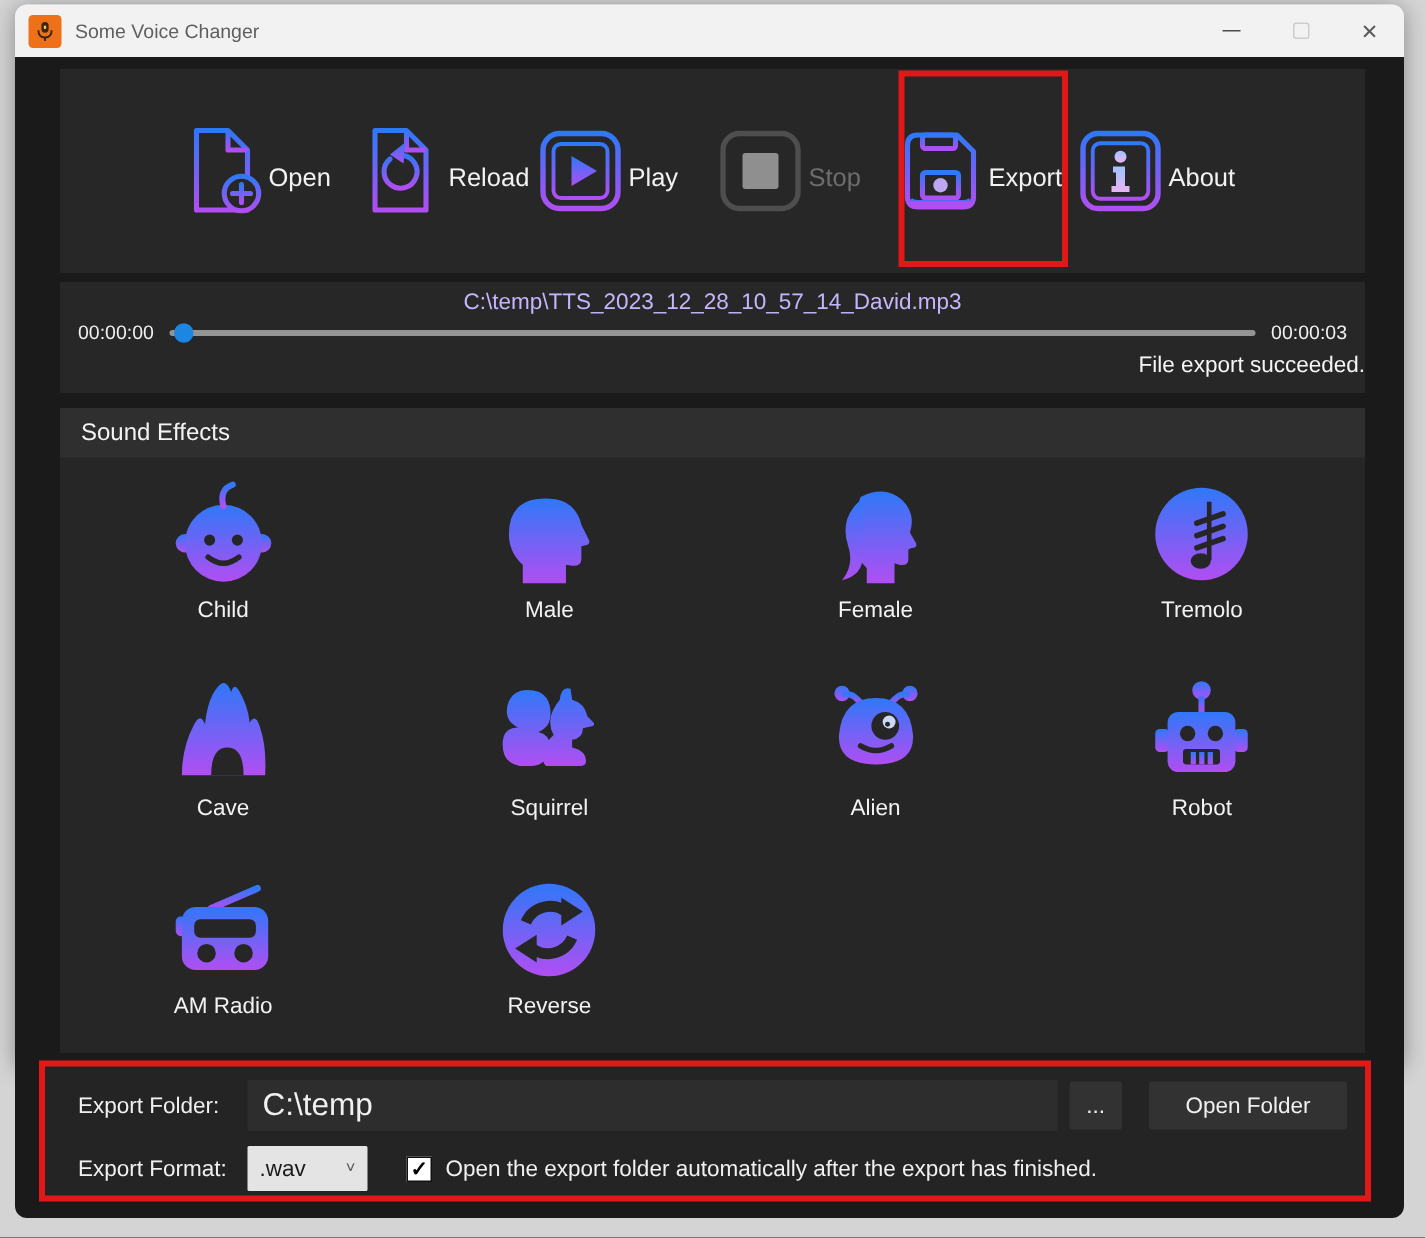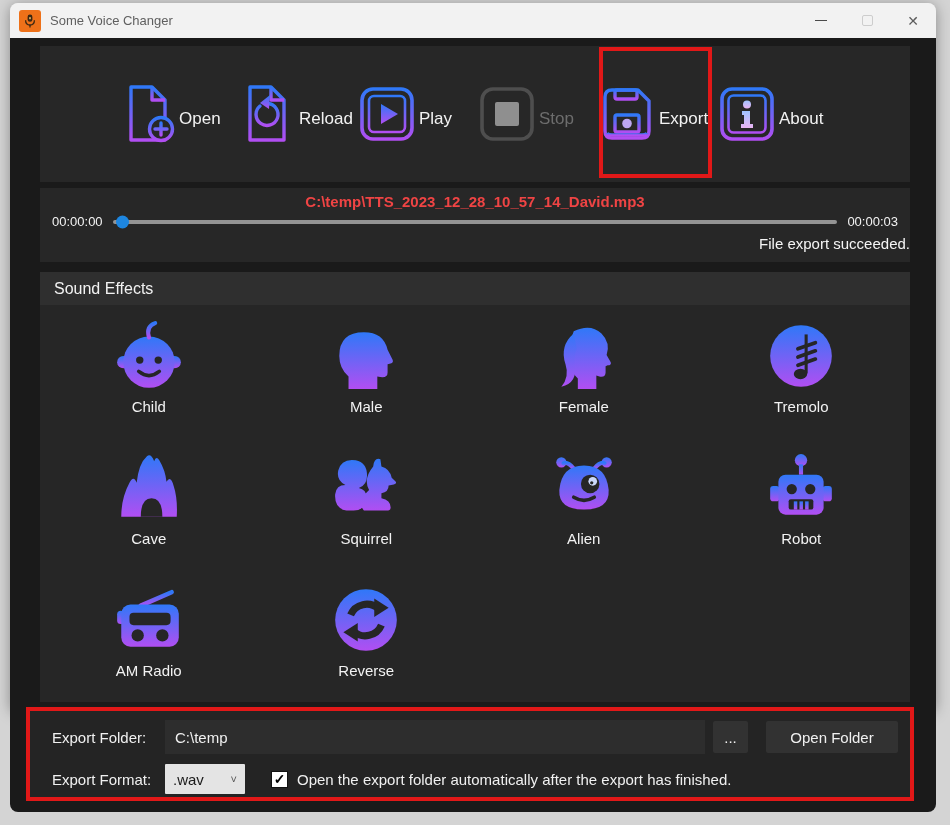--- a/index.html
+++ b/index.html
@@ -29,22 +29,22 @@
   .toolbar { top:8px; height:136px; display:flex; justify-content:center; align-items:center; }
   .tool-item { width:120px; display:flex; flex-direction:row; align-items:center; cursor:default; }
   .tool-item svg { width:64px; height:64px; }
   .tool-label { margin-top:9px; font-size:17px; color:#f2f2f2; }
   .tool-item.disabled .tool-label { color:#6d6d6d; }
   .toolbar-annotation { position:absolute; left:559px; top:1px; width:113px; height:131px;
                         border:4px solid #e11818; pointer-events:none; }
 
   
   .player { top:150px; height:74px; }
-  .file-path { text-align:center; color:#ef4444; font-size:15px; padding-top:5px;
-               white-space:nowrap; overflow:hidden;font-weight:bold; }
+  .file-path { text-align:center; color:#c4b5fd; font-size:15px; padding-top:5px;
+               white-space:nowrap; overflow:hidden; }
   .seek-row { display:flex; align-items:center; padding:4px 12px 0 12px; }
   .time-label { color:#f2f2f2; font-size:13px; white-space:nowrap; }
   .seek-track { flex:1; height:4px; background:#949494; border-radius:2px; margin:0 10px; position:relative; }
   .seek-thumb { position:absolute; left:3px; top:50%; transform:translateY(-50%);
                 width:13px; height:13px; border-radius:50%; background:#1d86e0; }
   .status-text { text-align:right; color:#f5f5f5; font-size:15px; padding-top:6px; }
 
   
   .sound { top:234px; height:430px; background:#262626; }
   .sound-header { height:33px; background:#2f2f2f; color:#f2f2f2; font-size:16px;
@@ -56,21 +56,21 @@
   .effect-label { margin-top:5px; font-size:15px; color:#f2f2f2; }
 
   
   .export-box { position:absolute; left:16px; top:669px; width:888px; height:94px;
                 border:4px solid #e11818; background:#242424; }
   .export-row { display:flex; align-items:center; }
   .row1 { margin:9px 0 0 22px; }
   .row2 { margin:10px 0 0 22px; }
   .field-label { color:#f0f0f0; font-size:15px; width:113px; }
   .folder-input { width:540px; height:34px; background:#2d2d2d; border:none; outline:none;
-                  color:#f0f0f0; font-size:15px; padding:0 10px; font-family:"Liberation Sans",sans-serif; }
+                  color:#f0f0f0; font-size:21px; padding:0 10px; font-family:"Liberation Sans",sans-serif; }
   .btn { background:#323232; color:#f0f0f0; border:none; font-size:15px;
          font-family:"Liberation Sans",sans-serif; height:32px; }
   .browse-btn { width:35px; margin-left:8px; border-radius:2px; }
   .open-folder-btn { width:132px; margin-left:18px; border-radius:2px; }
   .format-select { width:80px; height:30px; background:#e4e4e4; color:#1a1a1a; font-size:15px;
                    display:flex; align-items:center; padding:0 8px; border-radius:1px; }
   .format-select .chev { margin-left:auto; font-size:11px; color:#555; }
   .checkbox { width:17px; height:17px; background:#ffffff; border:1.5px solid #111;
               margin-left:26px; display:flex; align-items:center; justify-content:center;
               font-size:14px; color:#000; font-weight:bold; }

